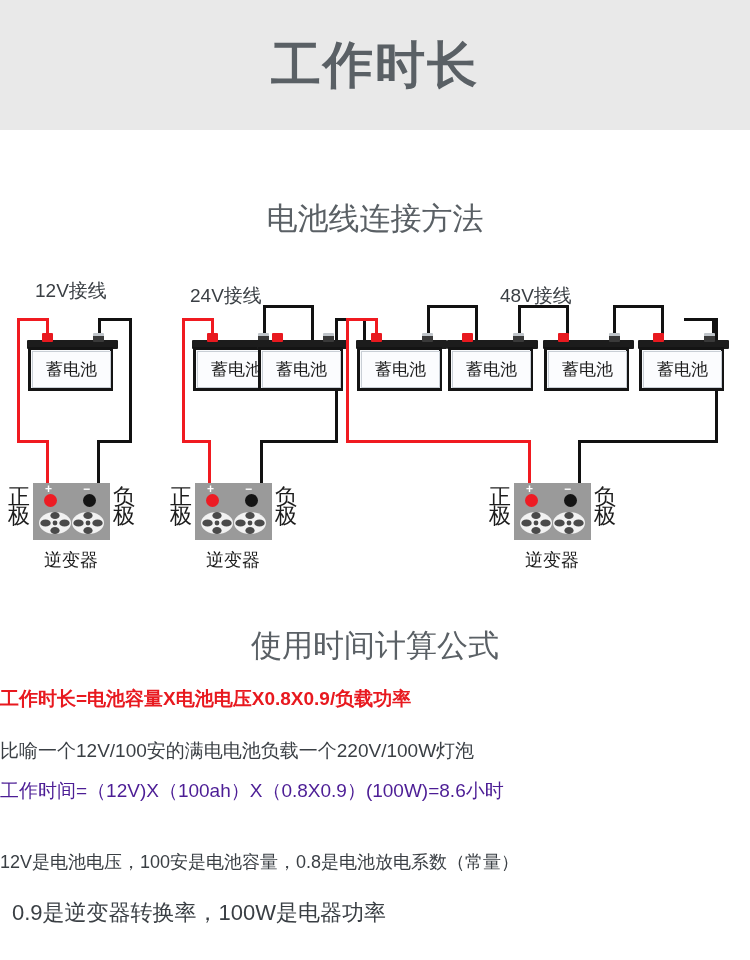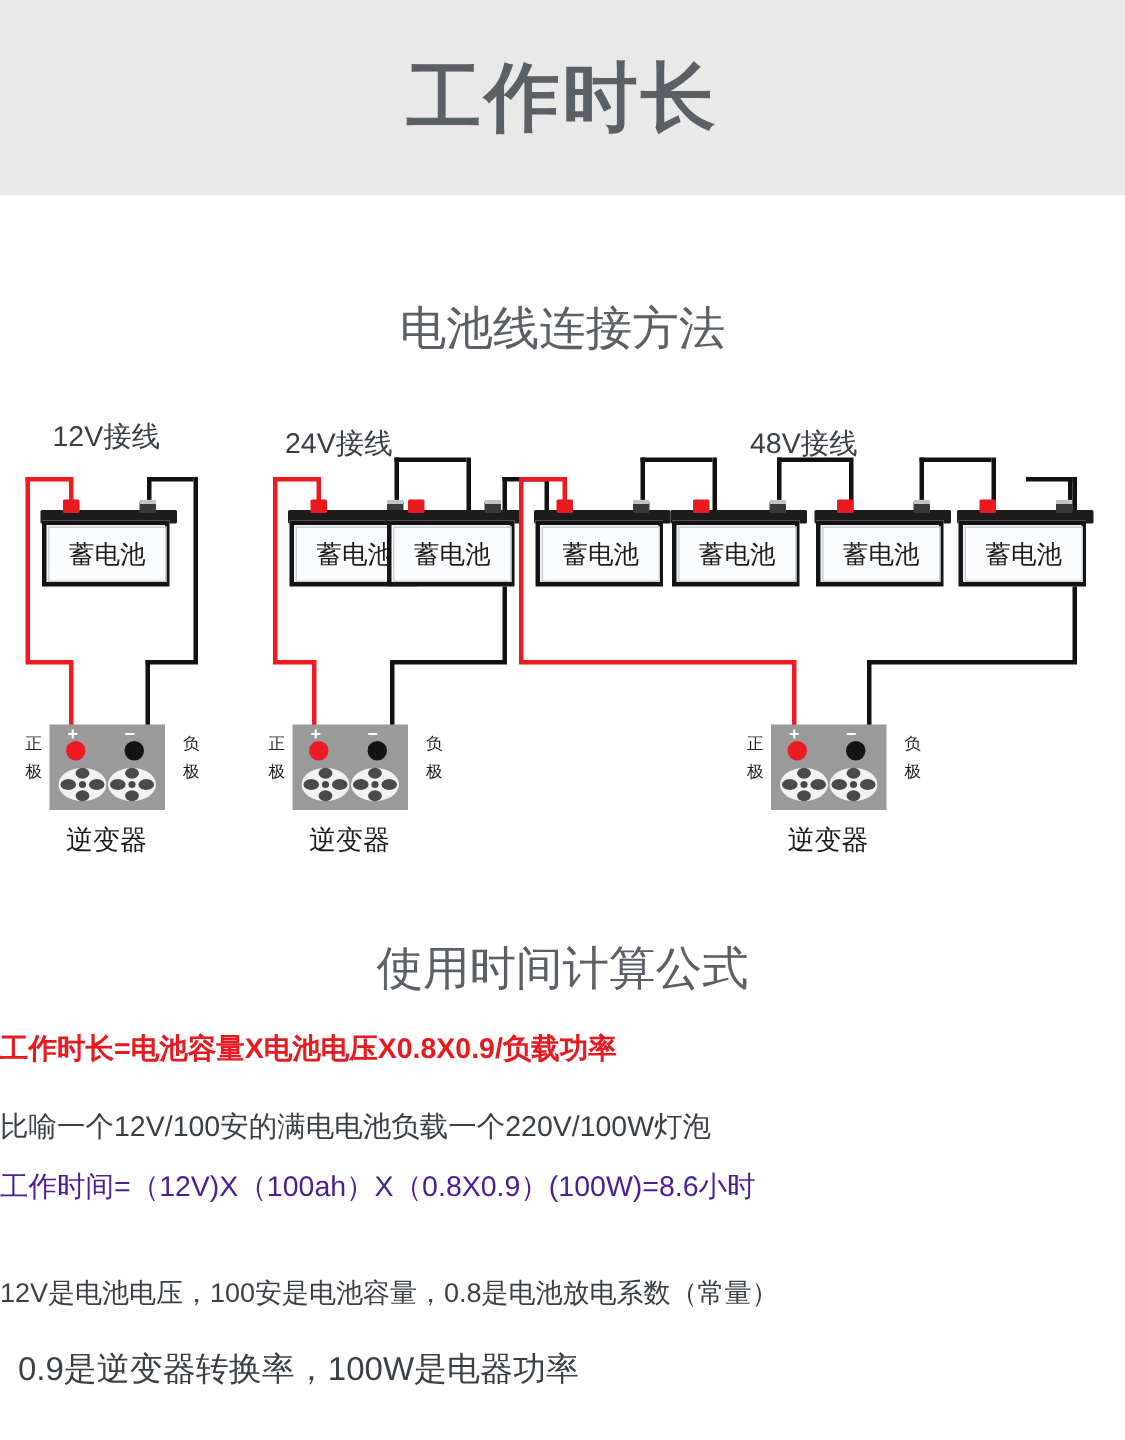--- a/index.html
+++ b/index.html
@@ -70,21 +70,21 @@
   .inv-sign{position:absolute;top:1px;font-size:12px;color:#ffffff;font-weight:bold;line-height:10px;}
   .inv-sign.p{left:12px;}
   .inv-sign.n{left:50px;}
   .inv-dot{position:absolute;top:11px;width:13px;height:13px;border-radius:50%;}
   .inv-dot.p{left:11px;background:#ed1c24;}
   .inv-dot.n{left:50px;background:#141414;}
   .fan{position:absolute;top:28px;width:32px;height:24px;}
   .fan.l{left:6px;}
   .fan.r{left:39px;}
   .inv-side{
-    position:absolute;font-size:11px;color:#1c1c1c;line-height:19px;text-align:right;width:20px;
+    position:absolute;font-size:22px;color:#1c1c1c;line-height:19px;text-align:right;width:20px;
   }
   .inv-caption{position:absolute;font-size:18px;color:#1c1c1c;text-align:center;width:110px;}
 
   
   .formula-line{
     position:absolute;left:0;width:750px;text-align:left;white-space:nowrap;
   }
   #f-red{top:686px;font-size:19px;color:#e8191f;font-weight:bold;}
   #f-l1{top:738px;font-size:19px;color:#3a3f44;}
   #f-l2{top:778px;font-size:19px;color:#4c1d95;}

